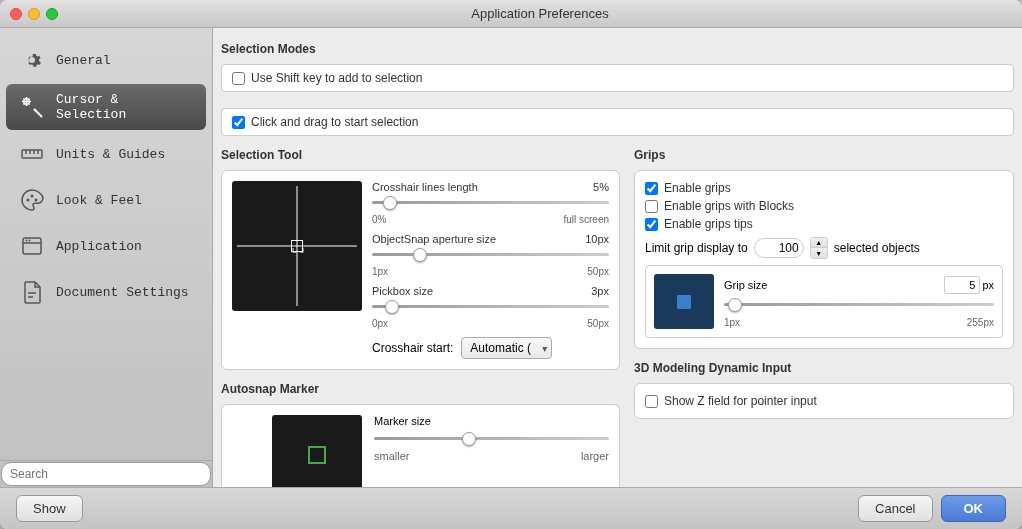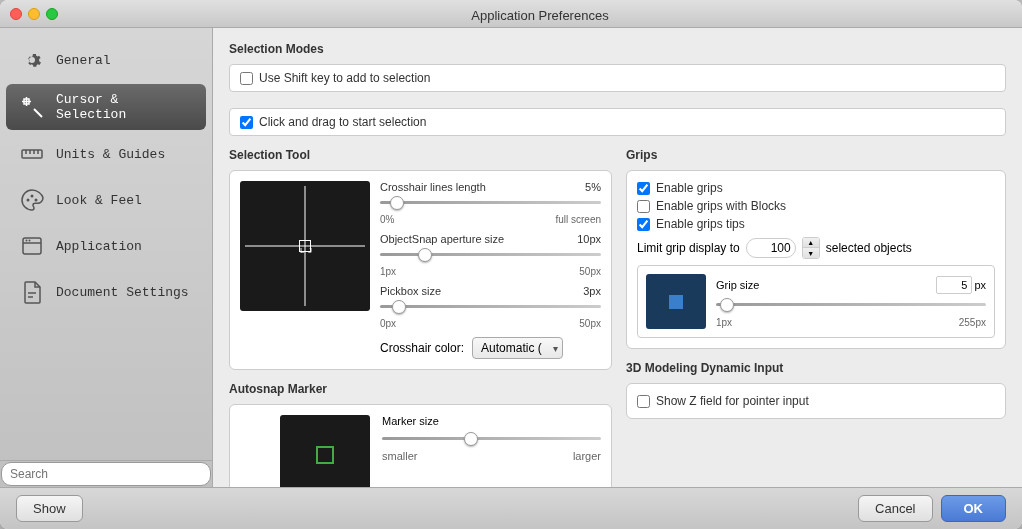--- a/index.html
+++ b/index.html
@@ -18,22 +18,22 @@
       border-radius: 8px;
       overflow: hidden;
       display: flex;
       flex-direction: column;
       box-shadow: 0 4px 20px rgba(0,0,0,0.4);
     }
     .title-bar {
       background: linear-gradient(to bottom, #e0e0e0, #c8c8c8);
       height: 28px;
       display: flex;
-      align-items: flex-start;
-      padding: 8px 10px;
+      align-items: center;
+      padding: 2px 10px;
       border-bottom: 1px solid #aaa;
       flex-shrink: 0;
     }
     .traffic-lights {
       display: flex;
       gap: 6px;
       margin-right: 10px;
     }
     .traffic-light {
       width: 12px;
@@ -112,21 +112,21 @@
       border: 1px solid #999;
       border-radius: 10px;
       background: white;
       font-size: 12px;
       outline: none;
     }
     
     .right-panel {
       flex: 1;
       background: #ececec;
-      padding: 14px 16px;
+      padding: 14px 8px;
       overflow-y: auto;
     }
     .section-title {
       font-size: 12px;
       font-weight: 600;
       color: #333;
       margin-bottom: 8px;
     }
     
     .selection-modes {
@@ -613,21 +613,21 @@
                       <span>Pickbox size</span>
                       <span>3px</span>
                     </div>
                     <input type="range" min="0" max="50" value="3" style="">
                     <div class="slider-range">
                       <span>0px</span>
                       <span>50px</span>
                     </div>
                   </div>
                   <div class="crosshair-color-row">
-                    <span>Crosshair color:</span>
+                    <span>Crosshair start:</span>
                     <div class="select-wrapper">
                       <select class="select-control">
                         <option>Automatic (</option>
                         <option>White</option>
                         <option>Black</option>
                         <option>Red</option>
                       </select>
                     </div>
                   </div>
                 </div>

